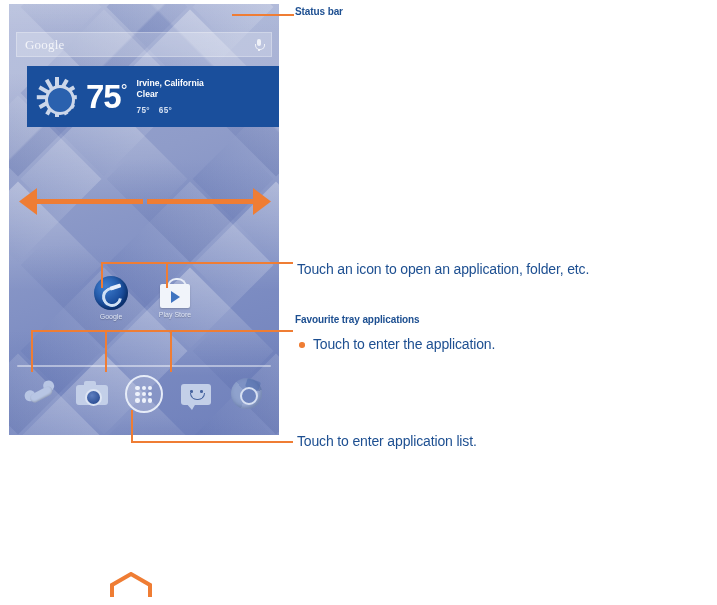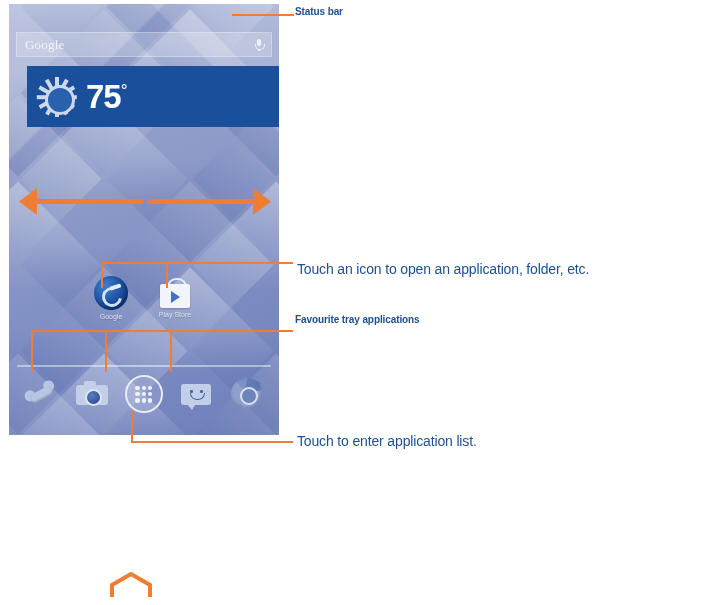--- a/index.html
+++ b/index.html
@@ -296,20 +296,27 @@
       <span class="ray" style="transform:rotate(30deg);"></span>
       <span class="ray" style="transform:rotate(60deg);"></span>
       <span class="ray" style="transform:rotate(90deg);"></span>
       <span class="ray" style="transform:rotate(120deg);"></span>
       <span class="ray" style="transform:rotate(150deg);"></span>
       <span class="core"></span>
     </div>
     <div id="temp-main">
       <span>75</span><span id="temp-deg">°</span>
     </div>
+    <div id="wx-right">
+      <div id="wx-city">Irvine, California</div>
+      <div id="wx-cond">Clear</div>
+      <div id="wx-hilo">
+        <span>75°</span><span>65°</span>
+      </div>
+    </div>
   </div>
 
   <div id="arrows">
     <svg width="252" height="32" viewBox="0 0 252 32">
       <g fill="#ef7d34">
         <rect x="18" y="13" width="106" height="5"></rect>
         <polygon points="18,2 18,29 0,15.5"></polygon>
         <rect x="128" y="13" width="106" height="5"></rect>
         <polygon points="234,2 234,29 252,15.5"></polygon>
       </g>
@@ -384,20 +391,21 @@
 <div class="ln lnh" style="left:131px;top:441px;width:162px;"></div>
 
 <div class="atitle" style="left:295px;top:6px;">Status bar</div>
 <ul class="bullets" style="left:312px;top:30px;width:400px;">
 </ul>
 
 <div class="atext" style="left:297px;top:254px;margin-top:7px;">Touch an icon to open an application, folder, etc.</div>
 
 <div class="atitle" style="left:295px;top:314px;">Favourite tray applications</div>
 <ul class="bullets" style="left:296px;top:335px;width:330px;">
+  <li>Touch to enter the application.</li>
 </ul>
 
 <div class="atext" style="left:297px;top:433px;">Touch to enter application list.</div>
 
 <div id="homekey">
   <svg width="42" height="26" viewBox="0 0 42 26">
     <path d="M2 25 L2 13 L21 2 L40 13 L40 25" fill="none" stroke="#ef7d34" stroke-width="4" stroke-linejoin="miter"></path>
   </svg>
 </div>
 

